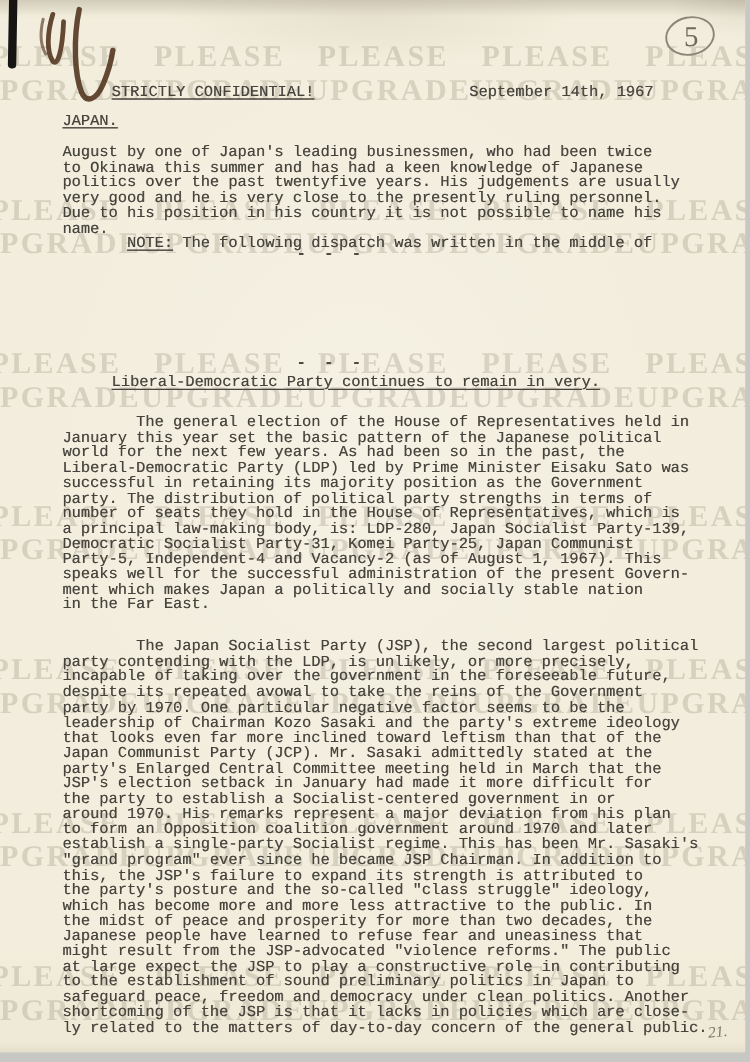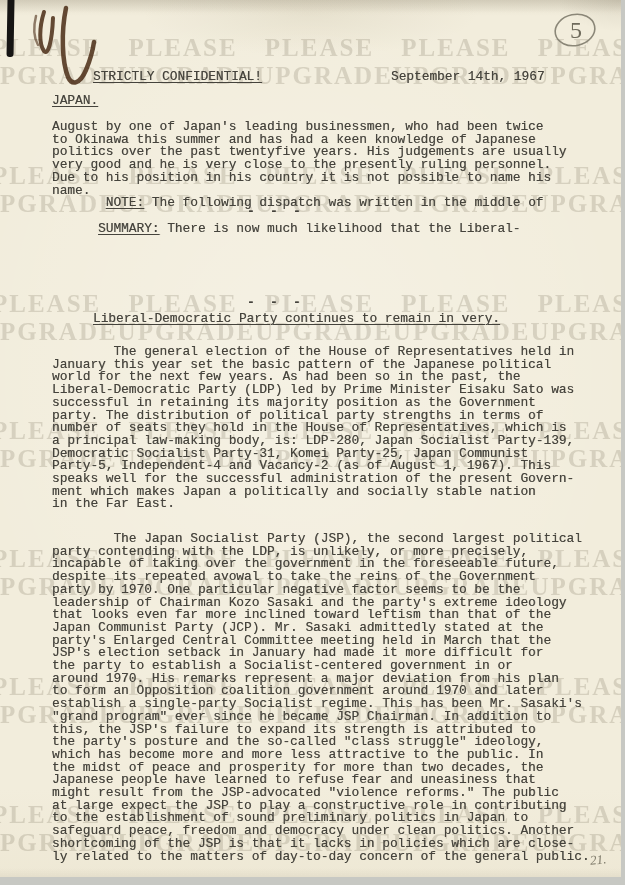--- a/index.html
+++ b/index.html
@@ -217,21 +217,20 @@
 Due to his position in his country it is not possible to name his
 name.</pre>
         <pre><span>       </span><span class="u">NOTE:</span><span> The following dispatch was written in the middle of</span></pre>
       </div>
 
       <div class="blk sep sep1">
         <span>-  -  -</span>
       </div>
 
       <div class="blk summary">
-        <pre><span>      </span><span class="u">SUMMARY:</span><span> There is now much likelihood that the Liberal-</span></pre>
       </div>
 
       <div class="blk sep sep2">
         <span>-  -  -</span>
       </div>
 
       <div class="blk heading">
         <span class="u">Liberal-Democratic Party continues to remain in very.</span>
       </div>
 

